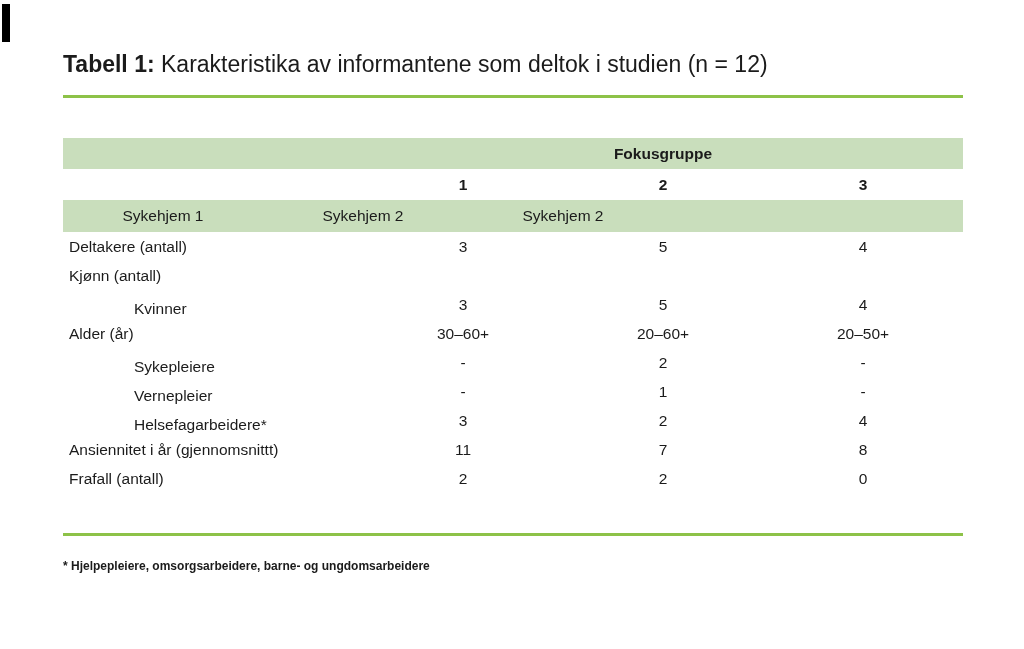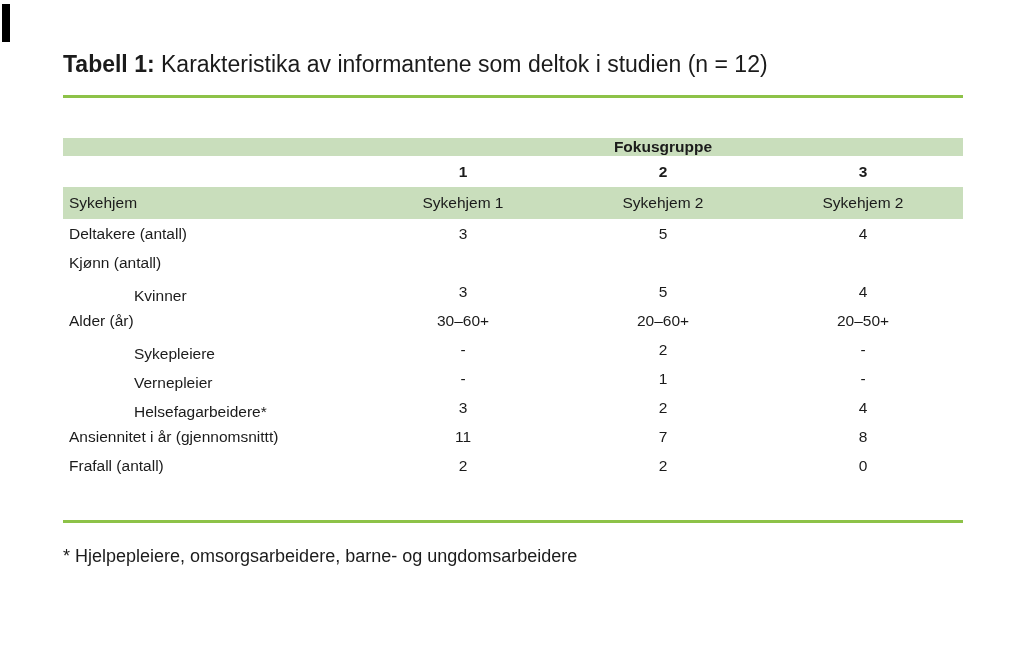--- a/index.html
+++ b/index.html
@@ -26,29 +26,29 @@
   .rule{
     height:3px;background:var(--green-rule);width:900px;
   }
   .rule-top{margin-top:19px;}
   .rule-bottom{margin-top:40px;}
   .tbl{margin-top:40px;width:900px;font-size:15.5px;}
   .row{display:flex;align-items:center;}
   .row .c0{width:300px;padding-left:6px;}
   .row .cell{width:200px;text-align:center;}
   .green{background:var(--green-fill);}
-  .grouprow{height:18px;font-weight:bold;}
+  .grouprow{height:31px;font-weight:bold;}
   .grouprow .cspan{width:600px;text-align:center;}
   .numrow{height:31px;font-weight:bold;}
   .siterow{height:32px;}
   .bodywrap{padding-top:0;}
   .row.body{height:29px;}
   .row.body .c0.indent{padding-left:71px;margin-top:8px;}
   .footnote{
-    margin-top:23px;font-size:18px;
+    margin-top:23px;font-size:12px;font-weight:bold;
   }
 </style>
 </head>
 <body>
 
 <div class="stray-mark"></div>
 
 <div class="content">
 
   <p class="caption"><span class="bold">Tabell 1:</span><span> Karakteristika av informantene som deltok i studien (n = 12)</span></p>
@@ -63,21 +63,20 @@
     </div>
 
     <div class="row numrow" id="num-row">
       <div class="c0"></div>
     <div class="cell">1</div>
         <div class="cell">2</div>
         <div class="cell">3</div>
       </div>
 
     <div class="row green siterow" id="site-row">
-      <div class="c0">Sykehjem</div>
     <div class="cell">Sykehjem 1</div>
         <div class="cell">Sykehjem 2</div>
         <div class="cell">Sykehjem 2</div>
       </div>
 
     <div class="bodywrap" id="body-rows">
         <div class="row body">
           <div class="c0">Deltakere (antall)</div>
           <div class="cell">3</div>
           <div class="cell">5</div>

